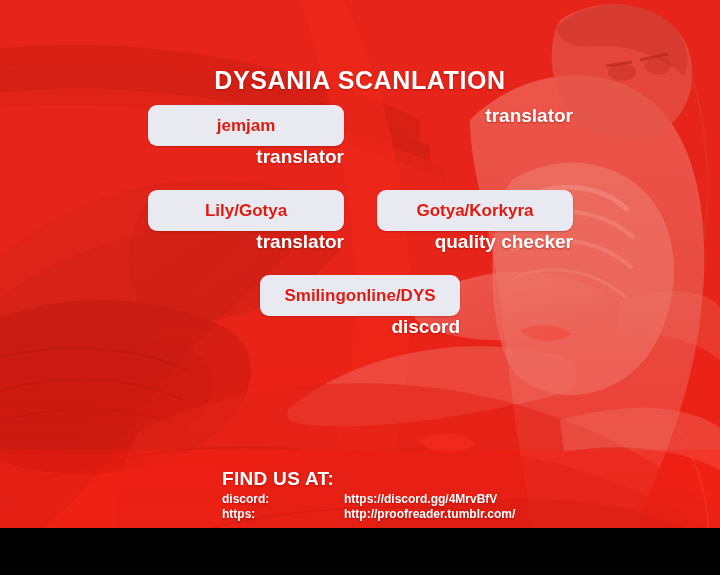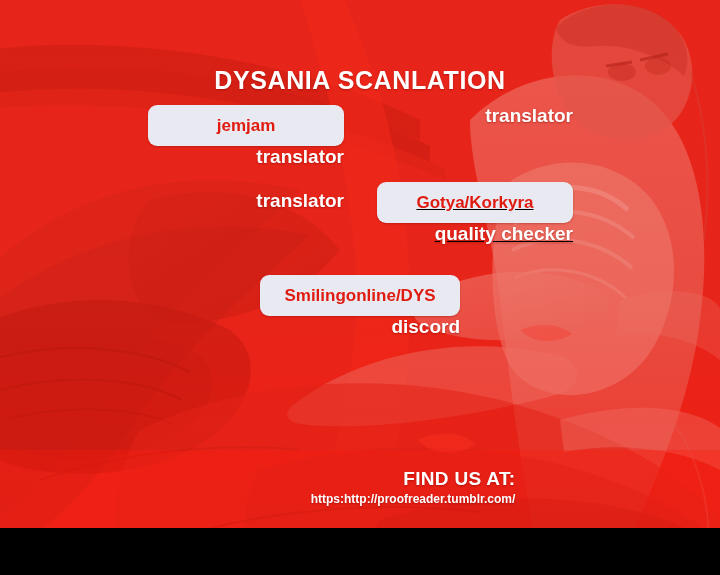--- a/index.html
+++ b/index.html
@@ -88,30 +88,29 @@
     font-weight: bold;
     text-shadow: 0 1px 2px rgba(120,0,0,0.45);
     white-space: nowrap;
     text-align: right;
   }
 
   
   #cell-translator      { left: 148px; top: 105px; width: 196px; }
   #cell-typesetter      { left: 377px; top: 105px; width: 196px; }
   #cell-proofreader     { left: 148px; top: 190px; width: 196px; }
-  #cell-quality-checker { left: 377px; top: 182px; width: 196px; text-decoration: underline; }
+  #cell-quality-checker { left: 377px; top: 190px; width: 196px; }
   #cell-cleaner         { left: 260px; top: 275px; width: 200px; }
 
   
   #findus {
     position: absolute;
     left: 222px;
     top: 468px;
     color: #ffffff;
-    text-align: right;
   }
   #findus-heading {
     font-size: 19px;
     font-weight: bold;
     letter-spacing: 0.3px;
     text-shadow: 0 1px 2px rgba(120,0,0,0.45);
     margin-bottom: 2px;
   }
   #contact-table {
     border-collapse: collapse;
@@ -238,39 +237,44 @@
     <div class="cell" id="cell-translator">
       <div class="namebox">jemjam</div>
       <div class="role">translator</div>
     </div>
 
     <div class="cell" id="cell-typesetter">
       <div class="role">translator</div>
     </div>
 
     <div class="cell" id="cell-proofreader">
+      <div class="namebox">Lily/Gotya</div>
       <div class="role">translator</div>
     </div>
 
     <div class="cell" id="cell-quality-checker">
       <div class="namebox">Gotya/Korkyra</div>
       <div class="role">quality checker</div>
     </div>
 
     <div class="cell" id="cell-cleaner">
       <div class="namebox">Smilingonline/DYS</div>
       <div class="role">discord</div>
     </div>
 
   </div>
 
   <div id="findus">
     <div id="findus-heading">FIND US AT:</div>
     <table id="contact-table">
       <tbody>
+          <tr>
+        <td class="c-label">discord:</td>
+        <td class="c-value">https://discord.gg/4MrvBfV</td>
+      </tr>
       <tr>
         <td class="c-label">https:</td>
         <td class="c-value">http://proofreader.tumblr.com/</td>
       </tr>
     </tbody>
       </table>
   </div>
 
 </div>
 

